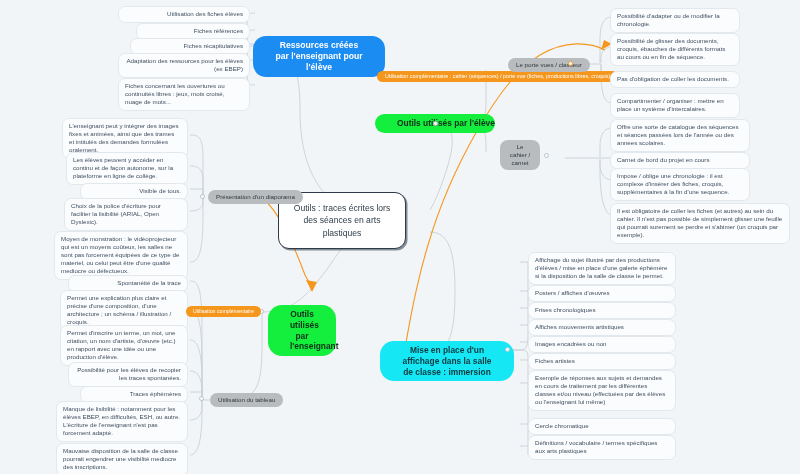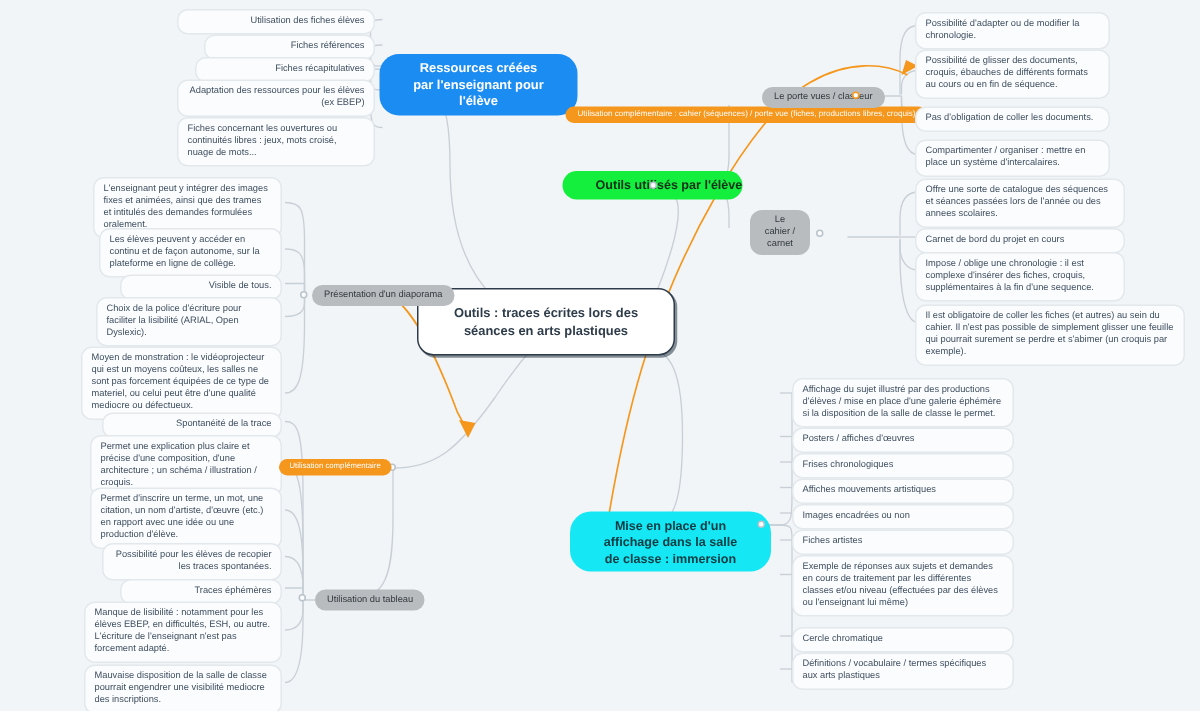--- a/index.html
+++ b/index.html
@@ -153,21 +153,21 @@
 
     <g fill="none" stroke="#f5971d" stroke-width="1.1">
       <path d="M262,198 C278,210 292,240 305,275 L312,288"></path>
       <path d="M605,50 C590,42 565,40 540,55 C500,78 450,170 428,245 C416,285 408,330 404,355"></path>
     </g>
     <polygon points="312,292 306,280 317,282" fill="#f5971d"></polygon>
     <polygon points="612,44 601,50 604,40" fill="#f5971d"></polygon>
     <polygon points="510,147 500,153 503,143" fill="#f5971d"></polygon>
   </svg>
 
-  <div class="node hub" style="left:278px;top:192px;width:172px;font-weight:bold;">Outils : traces écrites lors des séances en arts plastiques</div>
+  <div class="node hub" style="left:278px;top:192px;width:128px;">Outils : traces écrites lors des séances en arts plastiques</div>
 
   <div class="node pill blue" style="left:253px;top:36px;width:132px;">Ressources créées par l'enseignant pour l'élève</div>
   <div class="dot" style="left:245px;top:42px;"></div>
 
   <div class="node leaf r" style="left:118px;top:6px;width:132px;">Utilisation des fiches élèves</div>
   <div class="node leaf r" style="left:136px;top:23px;width:114px;">Fiches références</div>
   <div class="node leaf r" style="left:130px;top:38px;width:120px;">Fiches récapitulatives</div>
   <div class="node leaf r" style="left:118px;top:53px;width:132px;">Adaptation des ressources pour les élèves (ex EBEP)</div>
   <div class="node leaf" style="left:118px;top:78px;width:132px;">Fiches concernant les ouvertures ou continuités libres : jeux, mots croisé, nuage de mots...</div>
 
@@ -184,20 +184,21 @@
   <div class="dot" style="left:199px;top:396px;"></div>
 
   <div class="node leaf r" style="left:68px;top:275px;width:120px;">Spontanéité de la trace</div>
   <div class="node leaf" style="left:60px;top:290px;width:128px;">Permet une explication plus claire et précise d'une composition, d'une architecture ; un schéma / illustration / croquis.</div>
   <div class="node leaf" style="left:60px;top:325px;width:128px;">Permet d'inscrire un terme, un mot, une citation, un nom d'artiste, d'œuvre (etc.) en rapport avec une idée ou une production d'élève.</div>
   <div class="node leaf r" style="left:68px;top:362px;width:120px;">Possibilité pour les élèves de recopier les traces spontanées.</div>
   <div class="node leaf r" style="left:80px;top:386px;width:108px;">Traces éphémères</div>
   <div class="node leaf" style="left:56px;top:401px;width:132px;">Manque de lisibilité : notamment pour les élèves EBEP, en difficultés, ESH, ou autre. L'écriture de l'enseignant n'est pas forcement adapté.</div>
   <div class="node leaf" style="left:56px;top:443px;width:132px;">Mauvaise disposition de la salle de classe pourrait engendrer une visibilité mediocre des inscriptions.</div>
 
+  <div class="node pill green" style="left:268px;top:305px;width:68px;">Outils utilisés par l'enseignant</div>
   <div class="dot" style="left:259px;top:309px;"></div>
 
   <div class="node pill green" style="left:375px;top:114px;width:120px;white-space:nowrap;">Outils utilisés par l'élève</div>
   <div class="dot" style="left:433px;top:121px;"></div>
 
   <div class="node pill orangesm" style="left:186px;top:306px;">Utilisation complémentaire</div>
 
   <div class="node pill orange" style="left:377px;top:71px;">Utilisation complémentaire : cahier (séquences) / porte vue (fiches, productions libres, croquis)</div>
 
   <div class="node chip" style="left:508px;top:58px;">Le porte vues / classeur</div>

